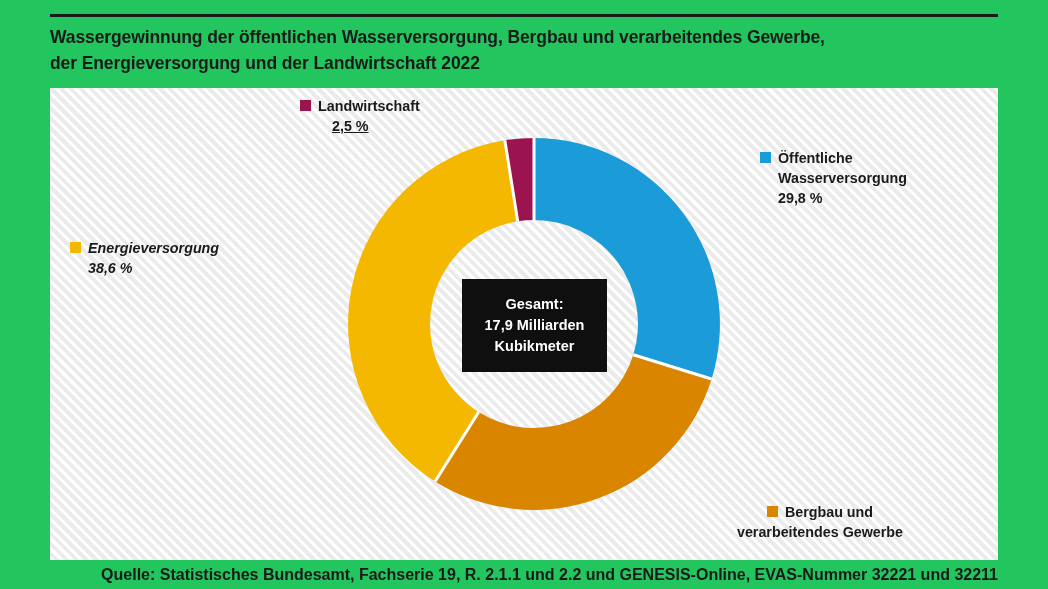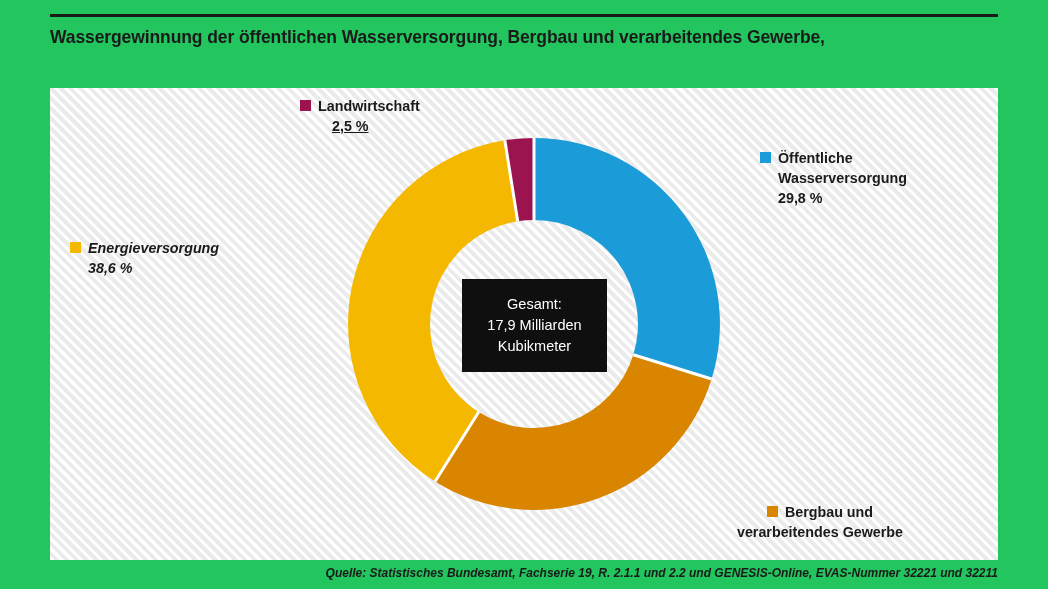--- a/index.html
+++ b/index.html
@@ -75,21 +75,21 @@
     top: 279px;
     width: 145px;
     height: 93px;
     background: #0f0f0f;
     color: #ffffff;
     display: flex;
     flex-direction: column;
     align-items: center;
     justify-content: center;
     font-size: 14.5px;
-    font-weight: normal;
+    font-weight: bold;
     line-height: 21px;
     text-align: center;
   }
 
   
   .legend-item {
     position: absolute;
     font-size: 14.3px;
     font-weight: bold;
     line-height: 20px;
@@ -133,35 +133,35 @@
   .lbl-energie .pct-line { margin-left: 18px; }
   .lbl-landwirt .pct-line { margin-left: 32px; text-decoration: underline; }
 
   
   .source {
     position: absolute;
     left: 50px;
     top: 566px;
     width: 948px;
     text-align: right;
-    font-size: 12px;
-    font-weight: bold;
-    color: #1a1a1a;
-    font-style: italic;
+    font-size: 16px;
+    font-weight: bold;
+    color: #1a1a1a;
   }
 </style>
 </head>
 <body>
 
 <div id="page">
 
   <div class="top-rule"></div>
 
   <div class="title">
     <span class="title-line">Wassergewinnung der öffentlichen Wasserversorgung, Bergbau und verarbeitendes Gewerbe,</span>
+    <span class="title-line">der Energieversorgung und der Landwirtschaft 2022</span>
   </div>
 
   <div class="plot-area"></div>
 
   <div class="donut-wrap">
     <svg class="donut-svg" width="404" height="464" viewBox="0 0 404 464" aria-hidden="true">
 
       <g transform="translate(202,232)">
 
         <path fill="#1b9cd8" d="M 0 -186 A 186 186 0 0 1 177.612 55.0178 L 99.3075 30.7646 A 104 104 0 0 0 0 -104 Z"></path>

